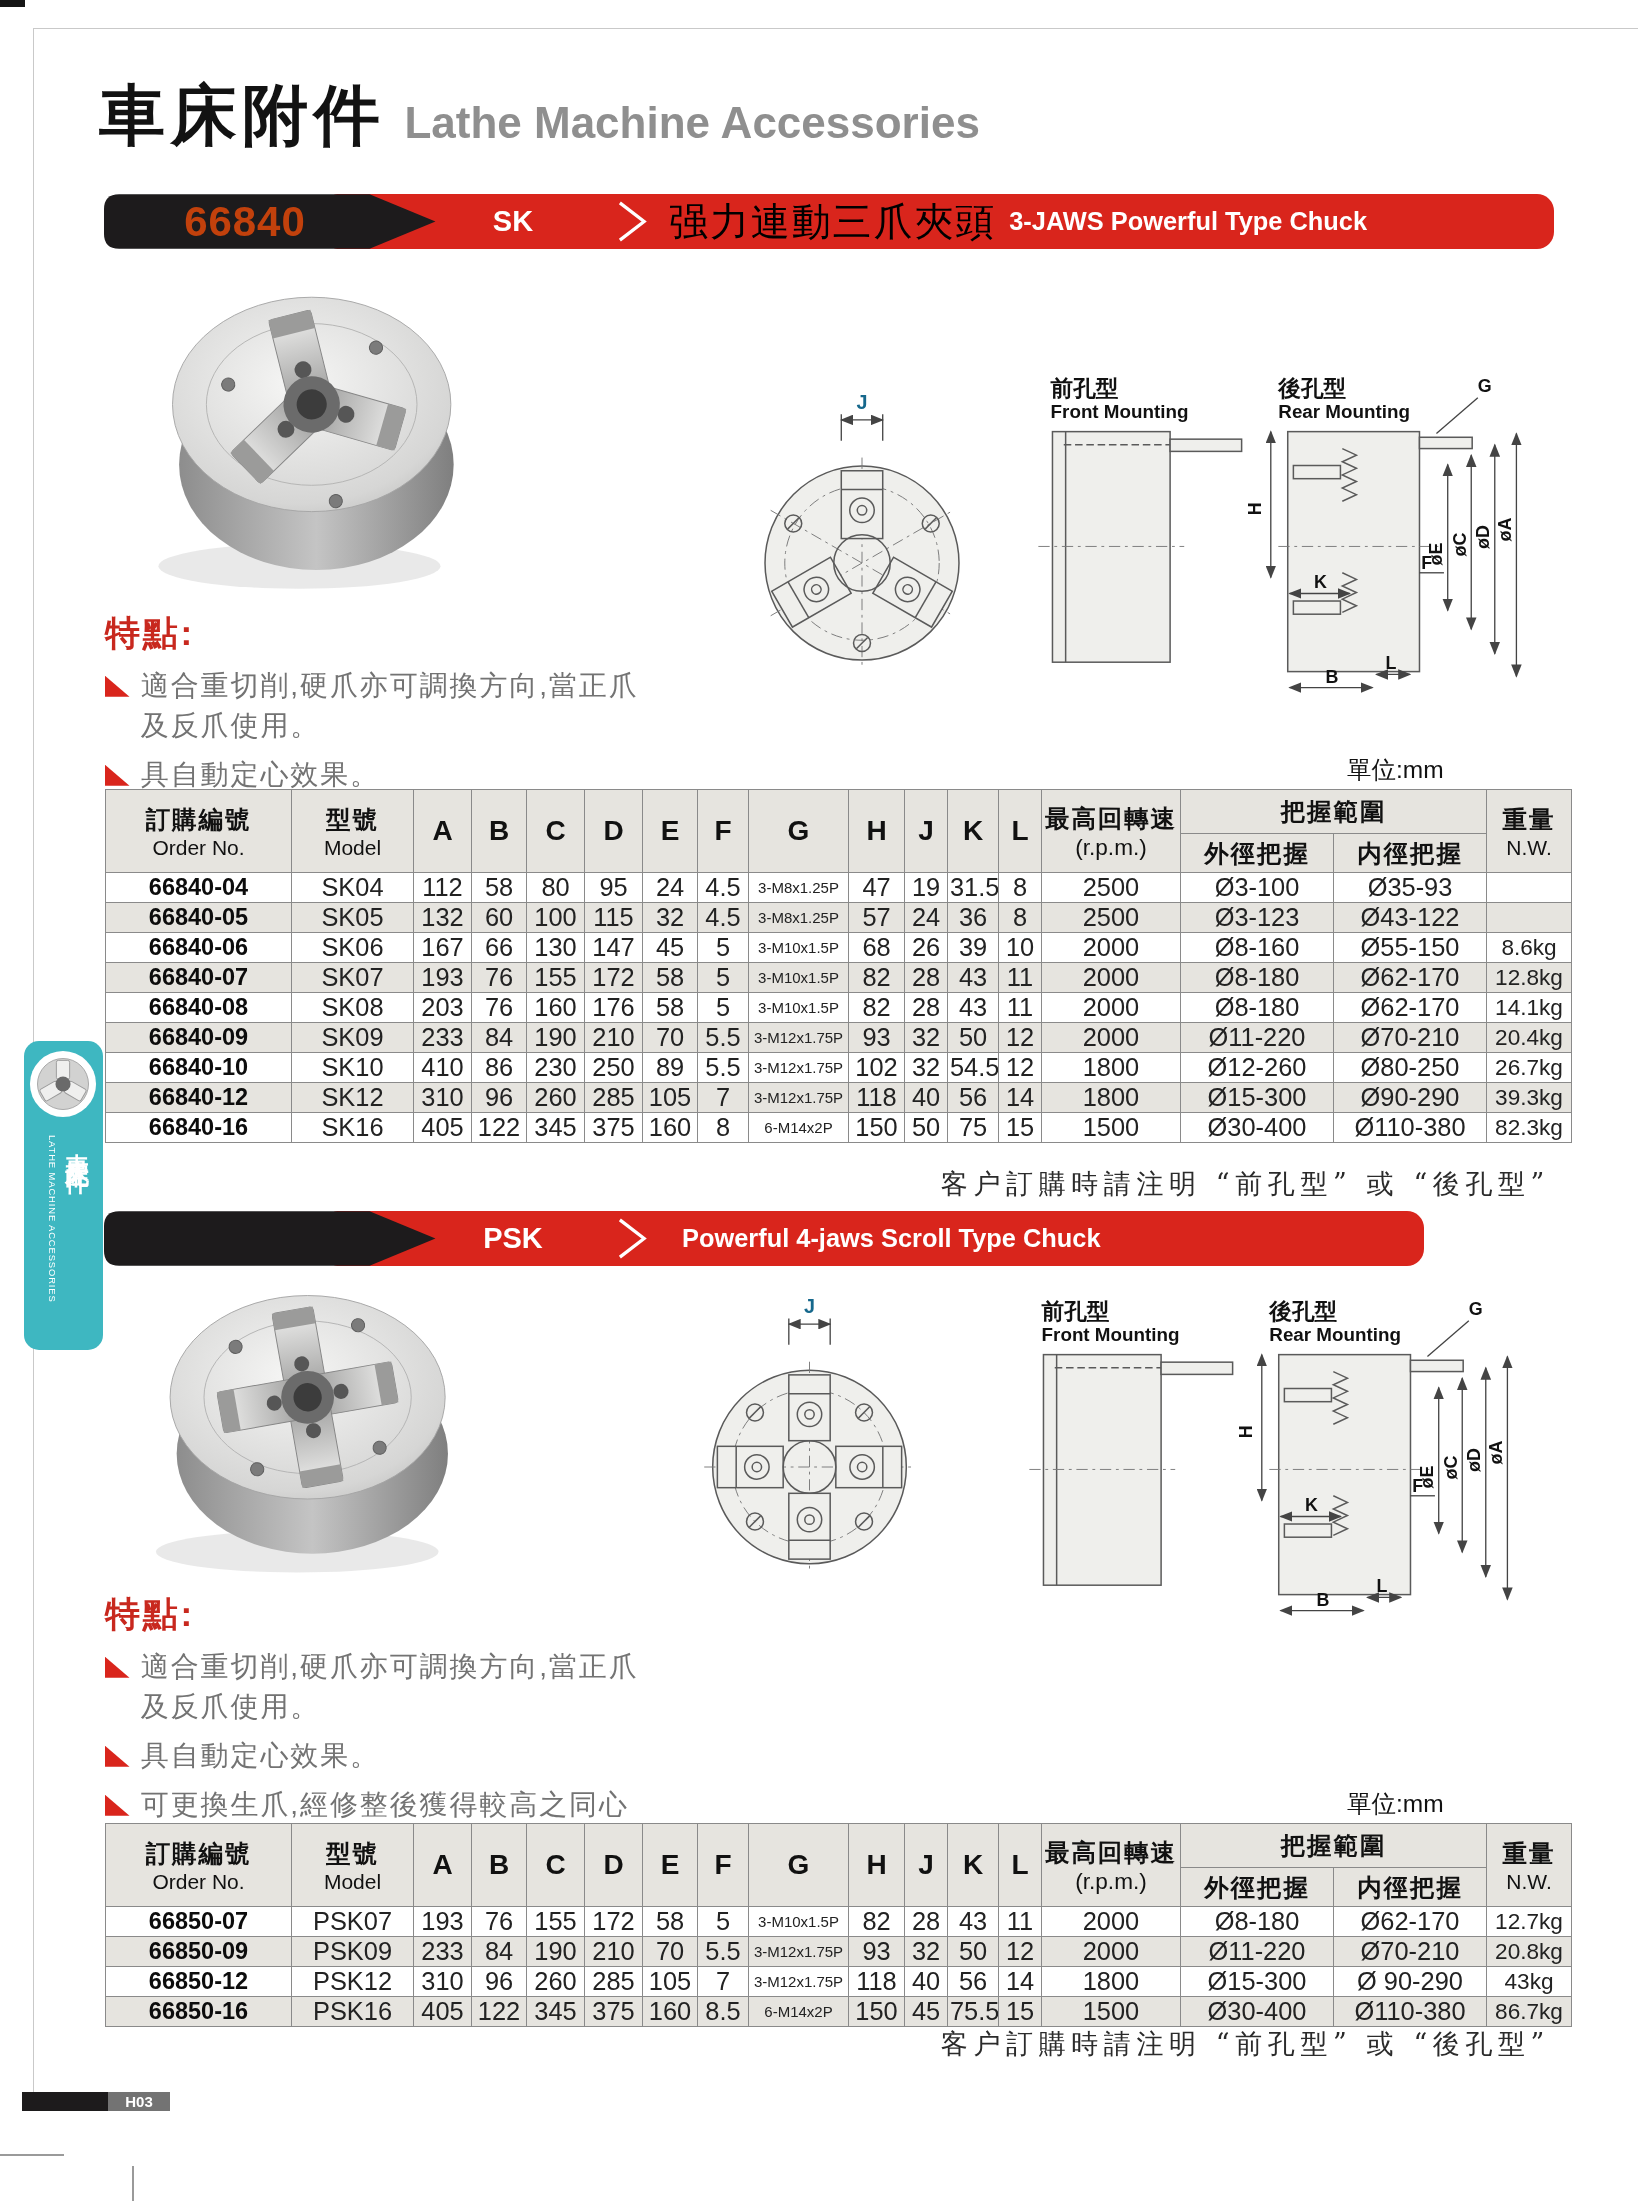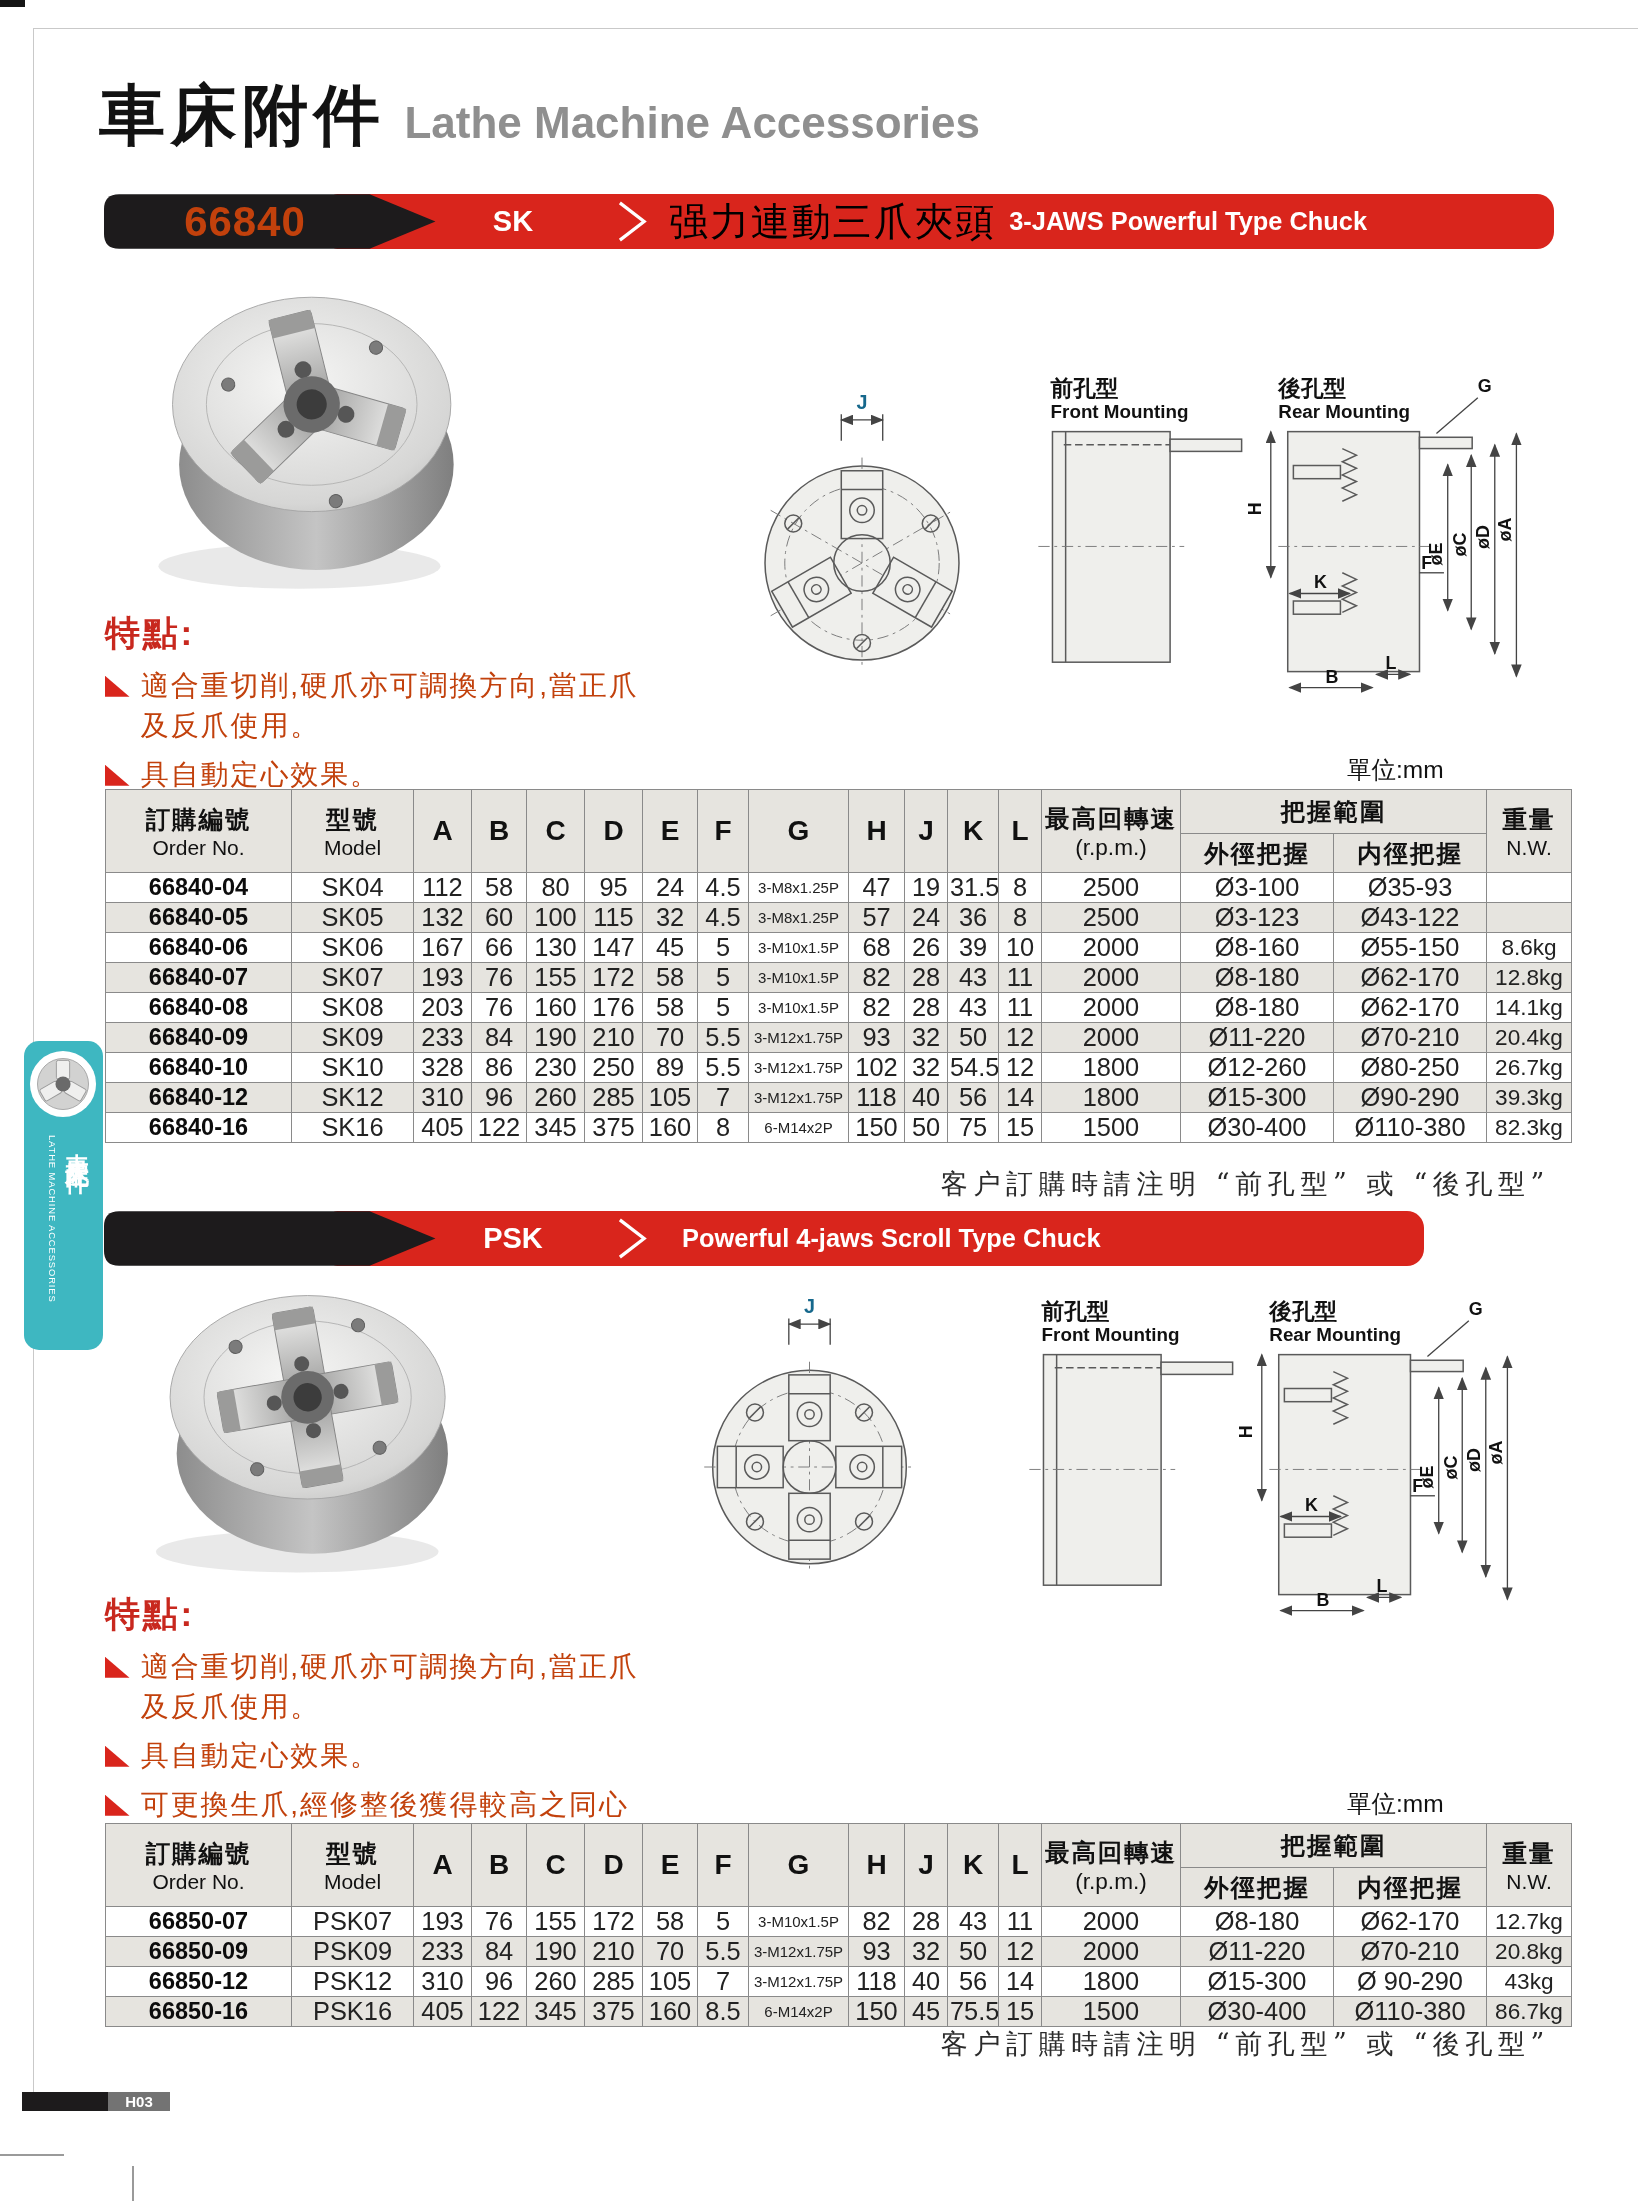--- a/index.html
+++ b/index.html
@@ -32,21 +32,21 @@
   .banner .btitles{position:absolute;left:565px;top:0;height:55px;display:flex;align-items:center;white-space:nowrap;}
   .banner .btitle-zh{color:#000000;font-size:39px;letter-spacing:1.9px;}
   .banner .btitle-en{color:#fff;font-size:25.4px;font-weight:bold;margin-left:13px;}
 
   
   .features{width:574px;}
   .features .ft-title{color:#c8281e;font-size:35px;font-weight:bold;letter-spacing:2.8px;margin:0 0 9.4px 0;}
   .feat-item{display:flex;align-items:flex-start;margin-top:9.4px;}
   .feat-bullet{flex:0 0 24.5px;height:21px;margin:9.4px 11.3px 0 0;background:#d9251c;
                clip-path:polygon(0 0,100% 100%,0 100%);}
-  .feat-text{font-size:28px;letter-spacing:1.9px;line-height:1.42;color:#c2410c;width:513px;}
+  .feat-text{font-size:28px;letter-spacing:1.9px;line-height:1.42;color:#737373;width:513px;}
 
   
   .unit-label{width:200px;font-size:24.5px;color:#111;}
   .order-note{width:891px;text-align:right;font-family:"DejaVu Serif","Liberation Serif",serif;
               font-size:27px;letter-spacing:5.6px;color:#2b2b2b;}
 
   
   .spec-table{border-collapse:collapse;table-layout:fixed;width:1446px;padding-left:32px;}
   .spec-table th,.spec-table td{border:1.9px solid #8a8a8a;text-align:center;vertical-align:middle;
               padding:0 1.9px;overflow:hidden;}
@@ -434,21 +434,21 @@
         <td>50</td>
         <td>12</td>
         <td>2000</td>
         <td>Ø11-220</td>
         <td>Ø70-210</td>
         <td class="c-nw">20.4kg</td>
       </tr>
       <tr>
         <td class="c-order">66840-10</td>
         <td>SK10</td>
-        <td>328</td>
+        <td>410</td>
         <td>86</td>
         <td>230</td>
         <td>250</td>
         <td>89</td>
         <td>5.5</td>
         <td class="c-thread">3-M12x1.75P</td>
         <td>102</td>
         <td>32</td>
         <td>54.5</td>
         <td>12</td>

